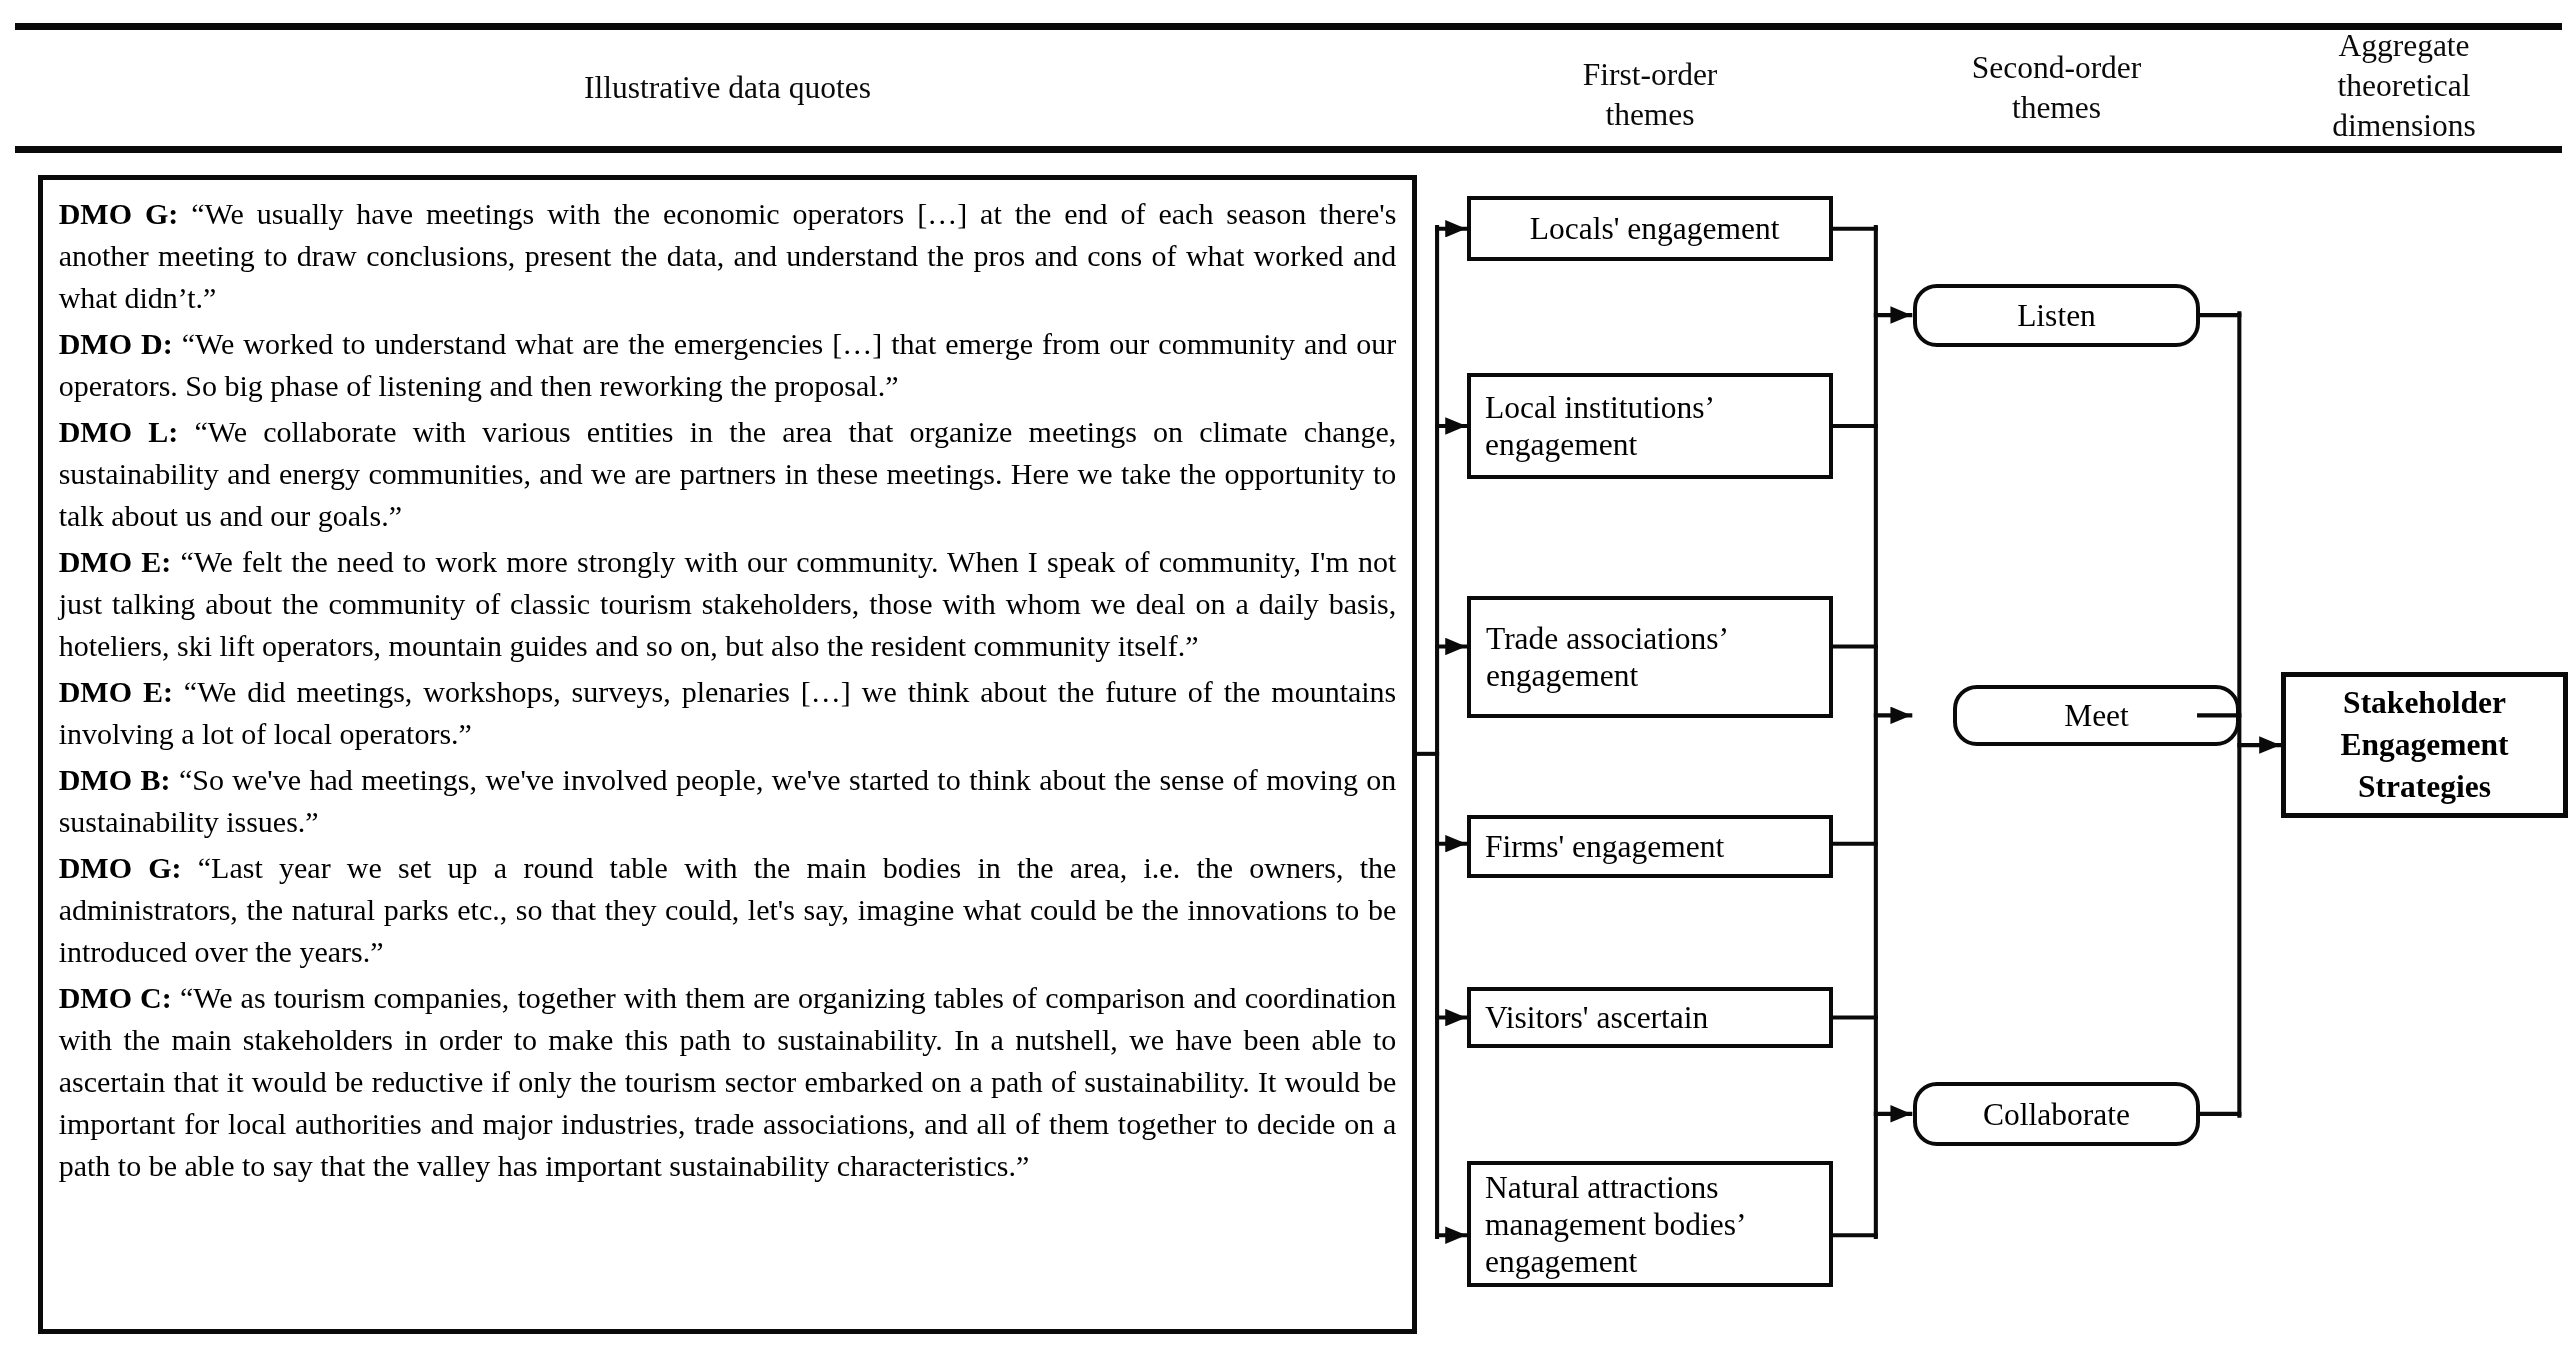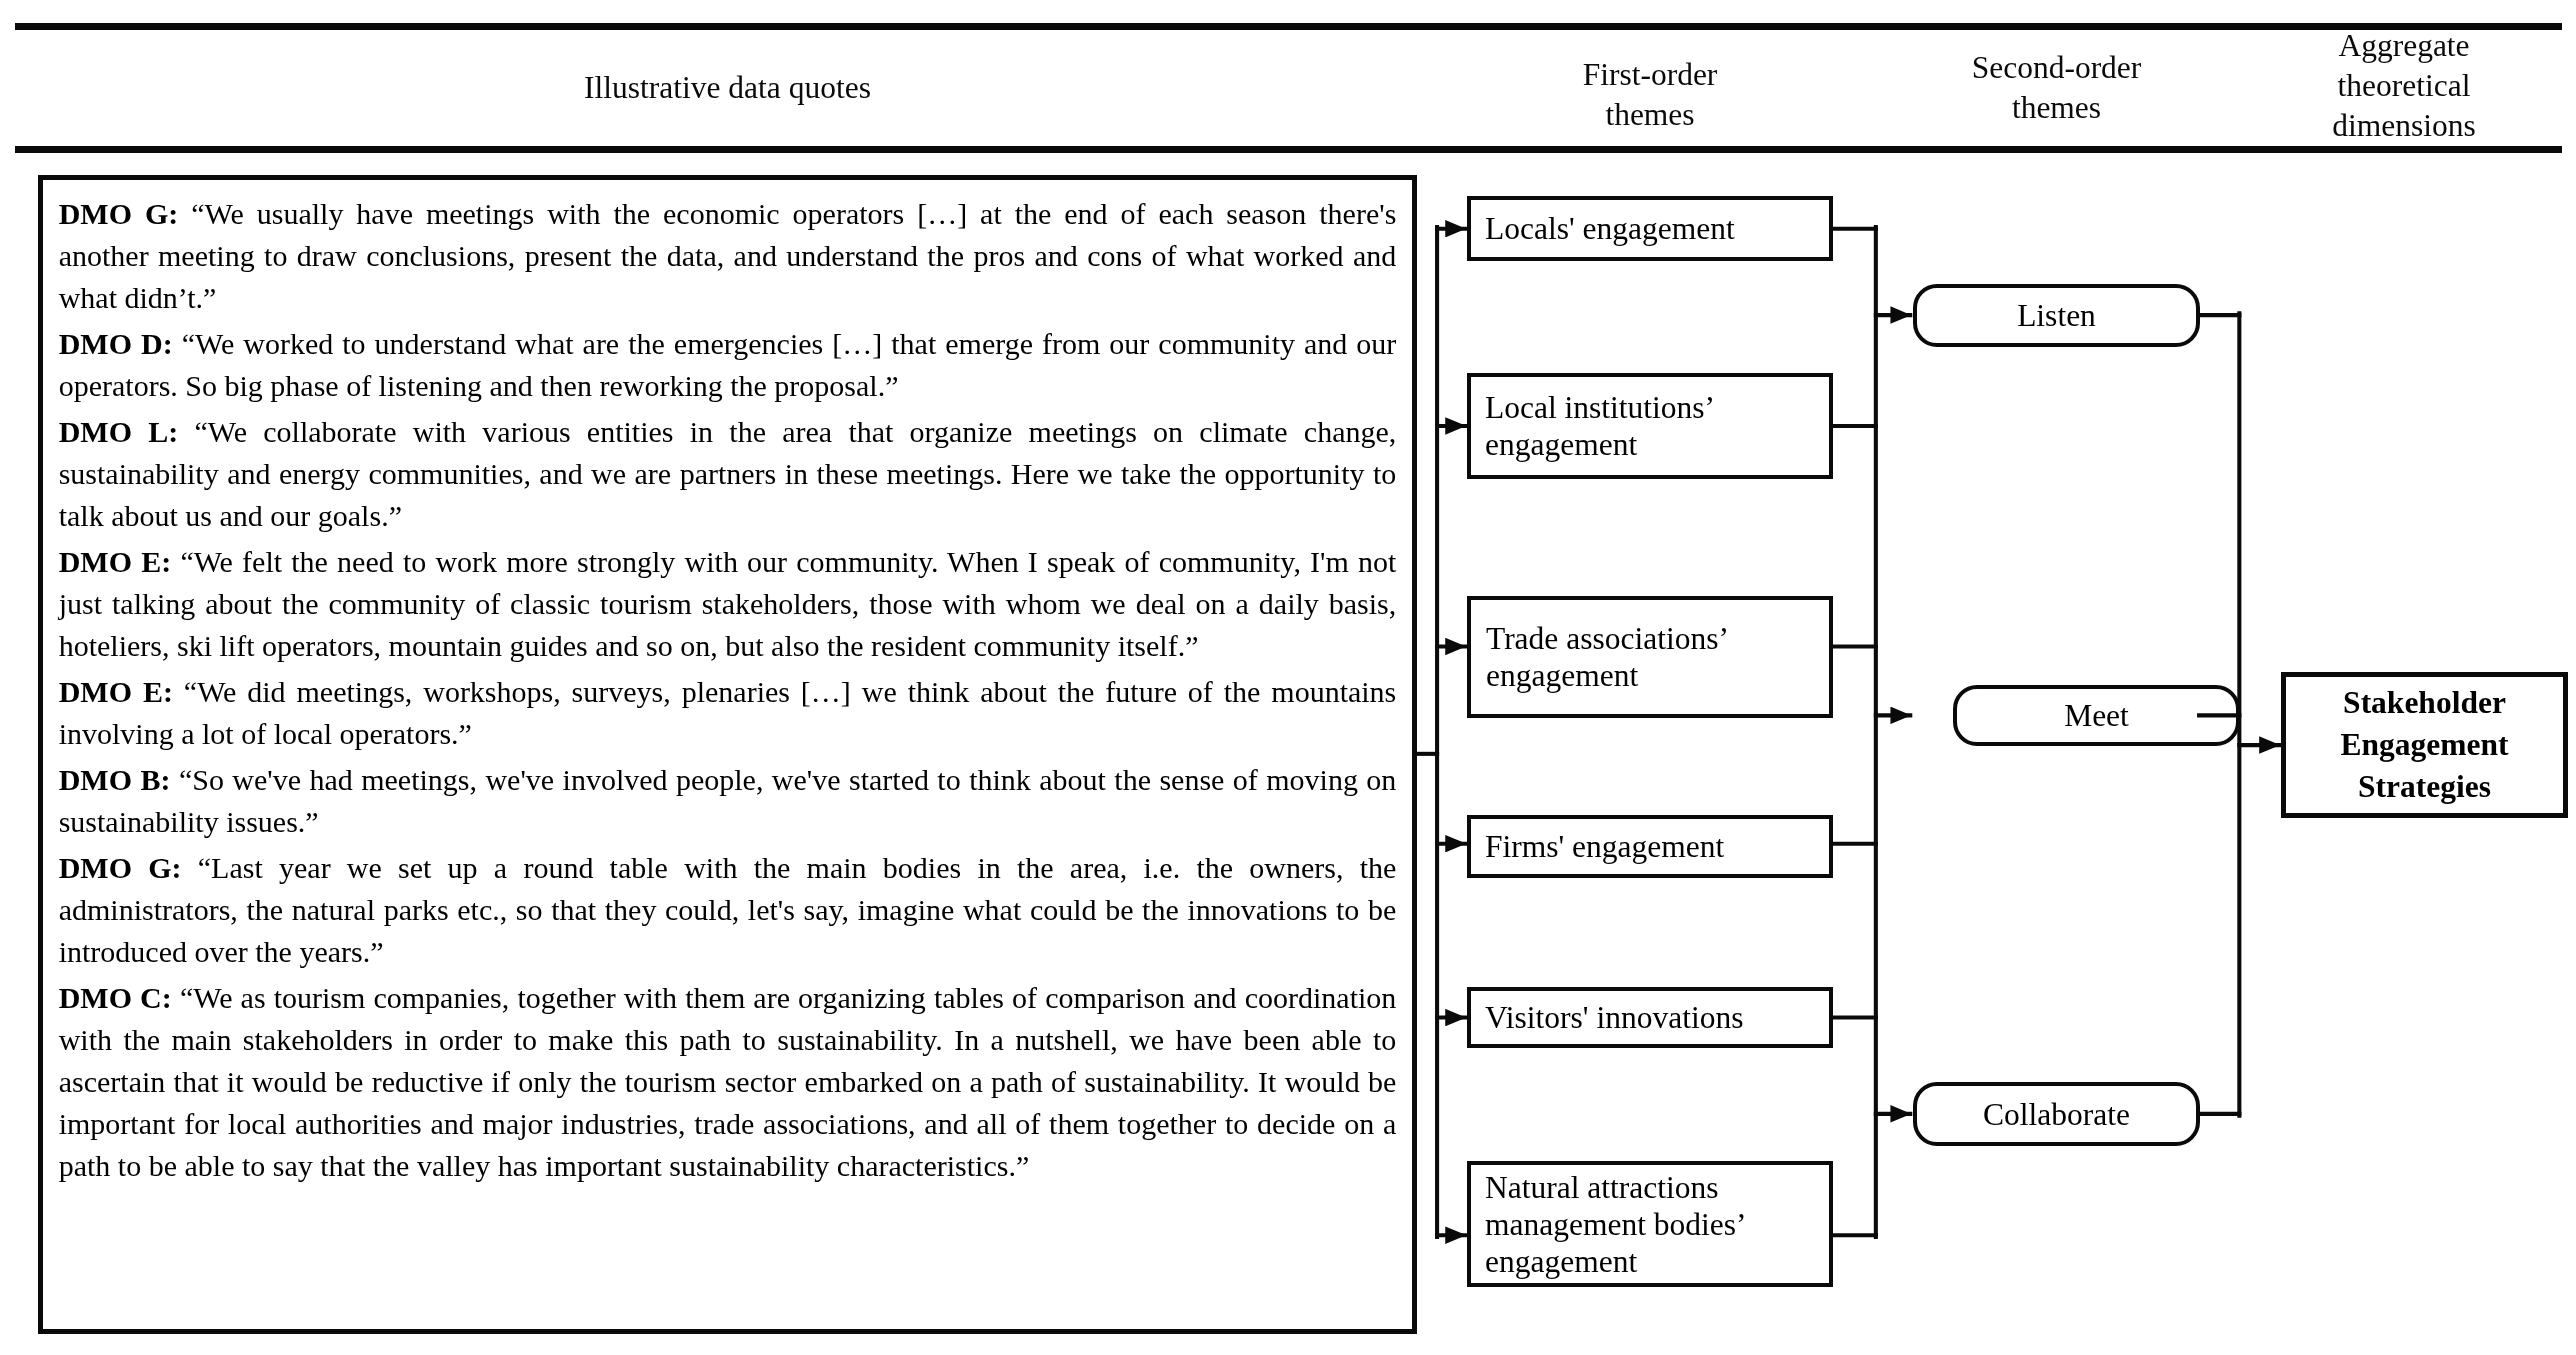--- a/index.html
+++ b/index.html
@@ -67,21 +67,21 @@
   .fo  { left: 1467px; width: 366px; padding-left: 14px; padding-right: 4.7px; text-align: left; }
   .so  { left: 1913px; width: 287px; text-align: center; border-radius: 24px; }
   .agg {
     left: 2281px; top: 672px; width: 287px; height: 146px;
     border-width: 5.3px;
     text-align: center;
     font-weight: bold;
     line-height: 42px;
   }
 
-  .fo-1 { top: 196px;  height: 65px; }
+  .fo-1 { top: 196px;  height: 65px; text-align: center; }
   .fo-2 { top: 373px;  height: 106px; }
   .fo-3 { top: 596px; height: 122px; padding-left: 15px; }
   .fo-4 { top: 815px; height: 63px; }
   .fo-5 { top: 987px; height: 61px; }
   .fo-6 { top: 1161px; height: 126px; }
 
   .so-1 { top: 284px;  height: 63px; }
   .so-2 { top: 685px; height: 61px; margin-left: 40px; }
   .so-3 { top: 1082px; height: 64px; }
 
@@ -134,21 +134,21 @@
     <div>engagement</div>
   </div>
   <div class="box fo fo-3">
     <div>Trade associations’</div>
     <div>engagement</div>
   </div>
   <div class="box fo fo-4">
     <div>Firms' engagement</div>
   </div>
   <div class="box fo fo-5">
-    <div>Visitors' innovations</div>
+    <div>Visitors' ascertain</div>
   </div>
   <div class="box fo fo-6">
     <div>Natural attractions</div>
     <div>management bodies’</div>
     <div>engagement</div>
   </div>
 
   <div class="box so so-1">
     <div>Listen</div>
   </div>

